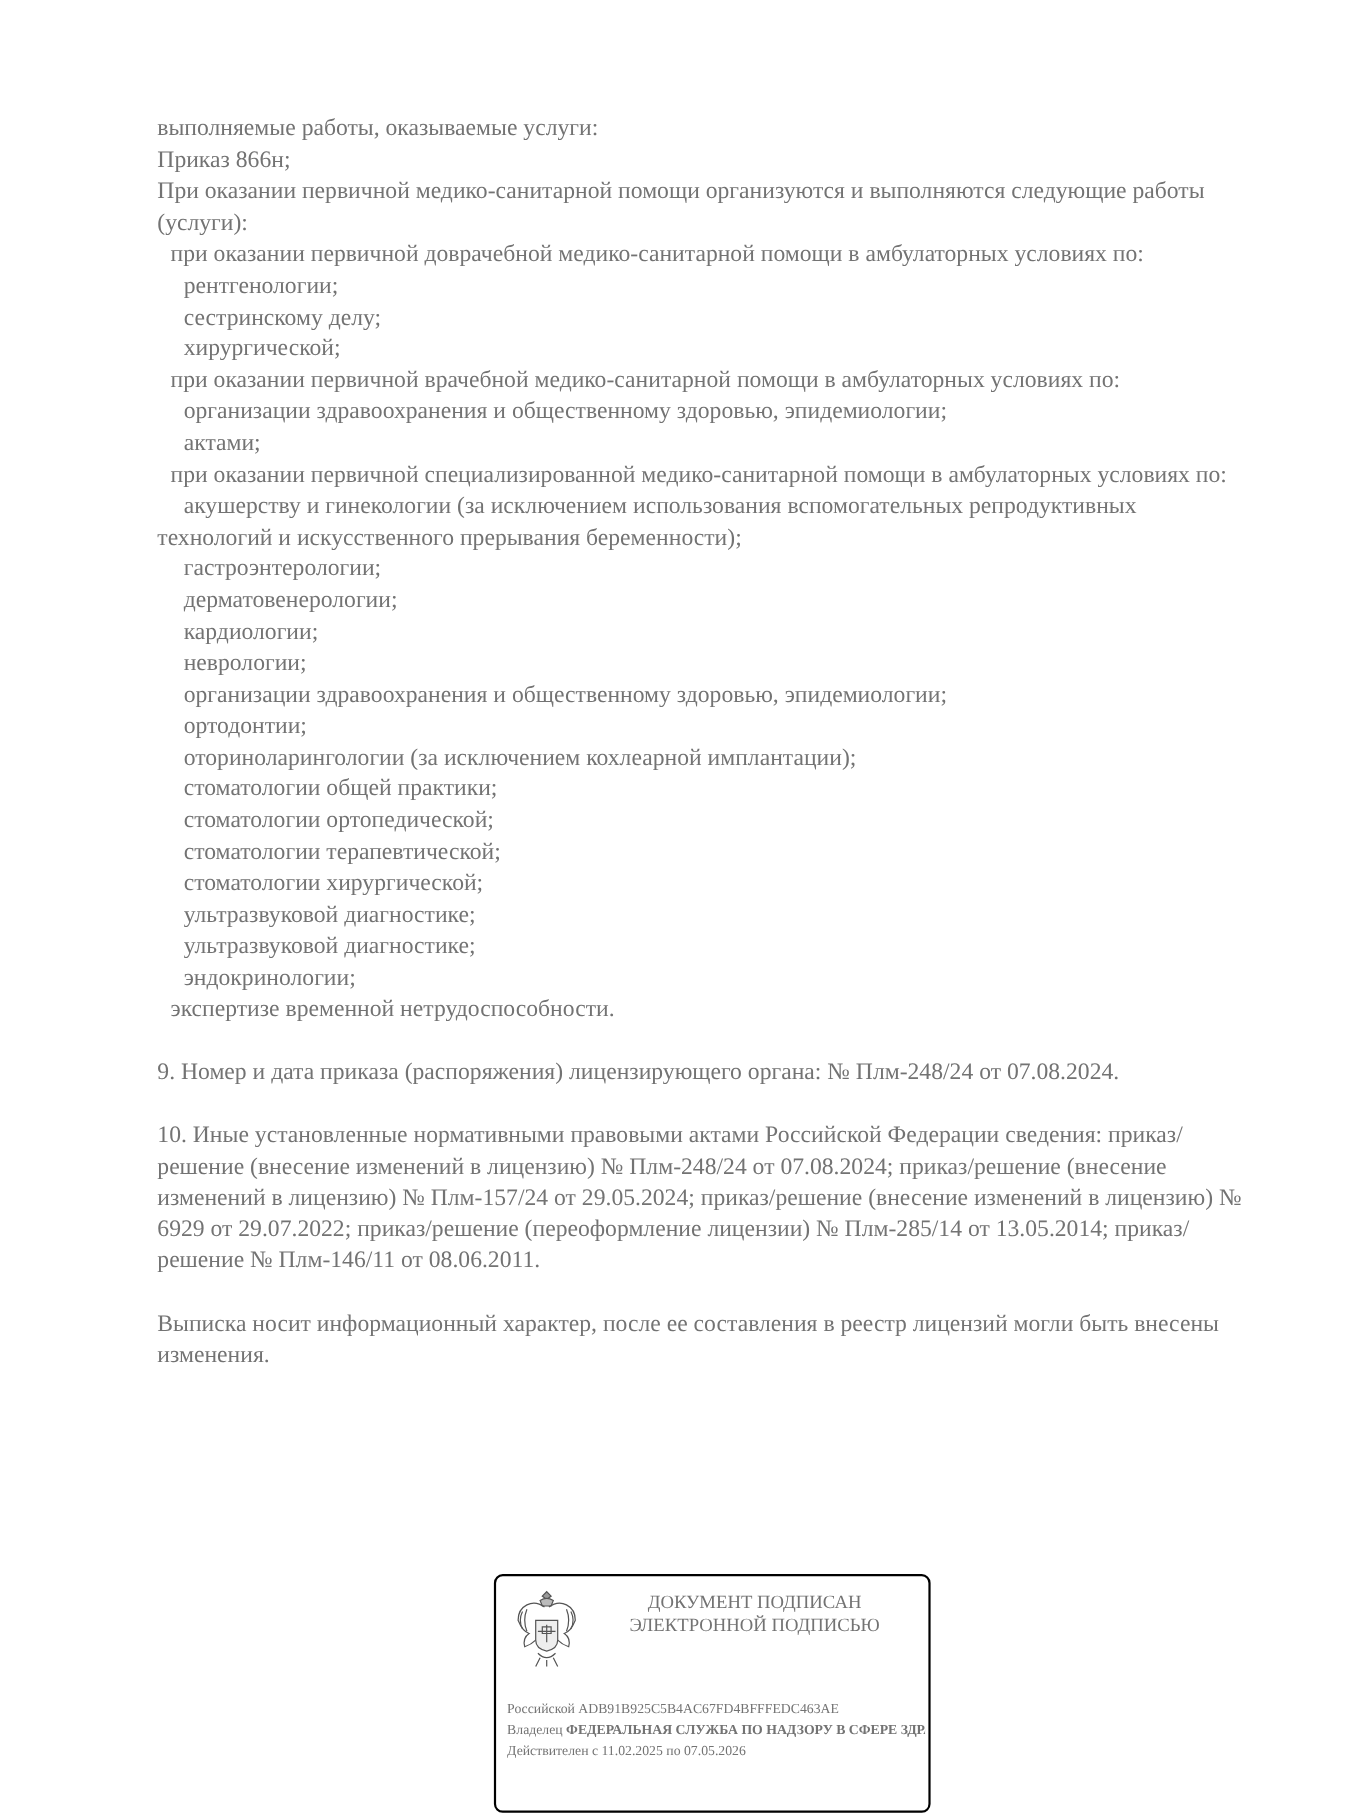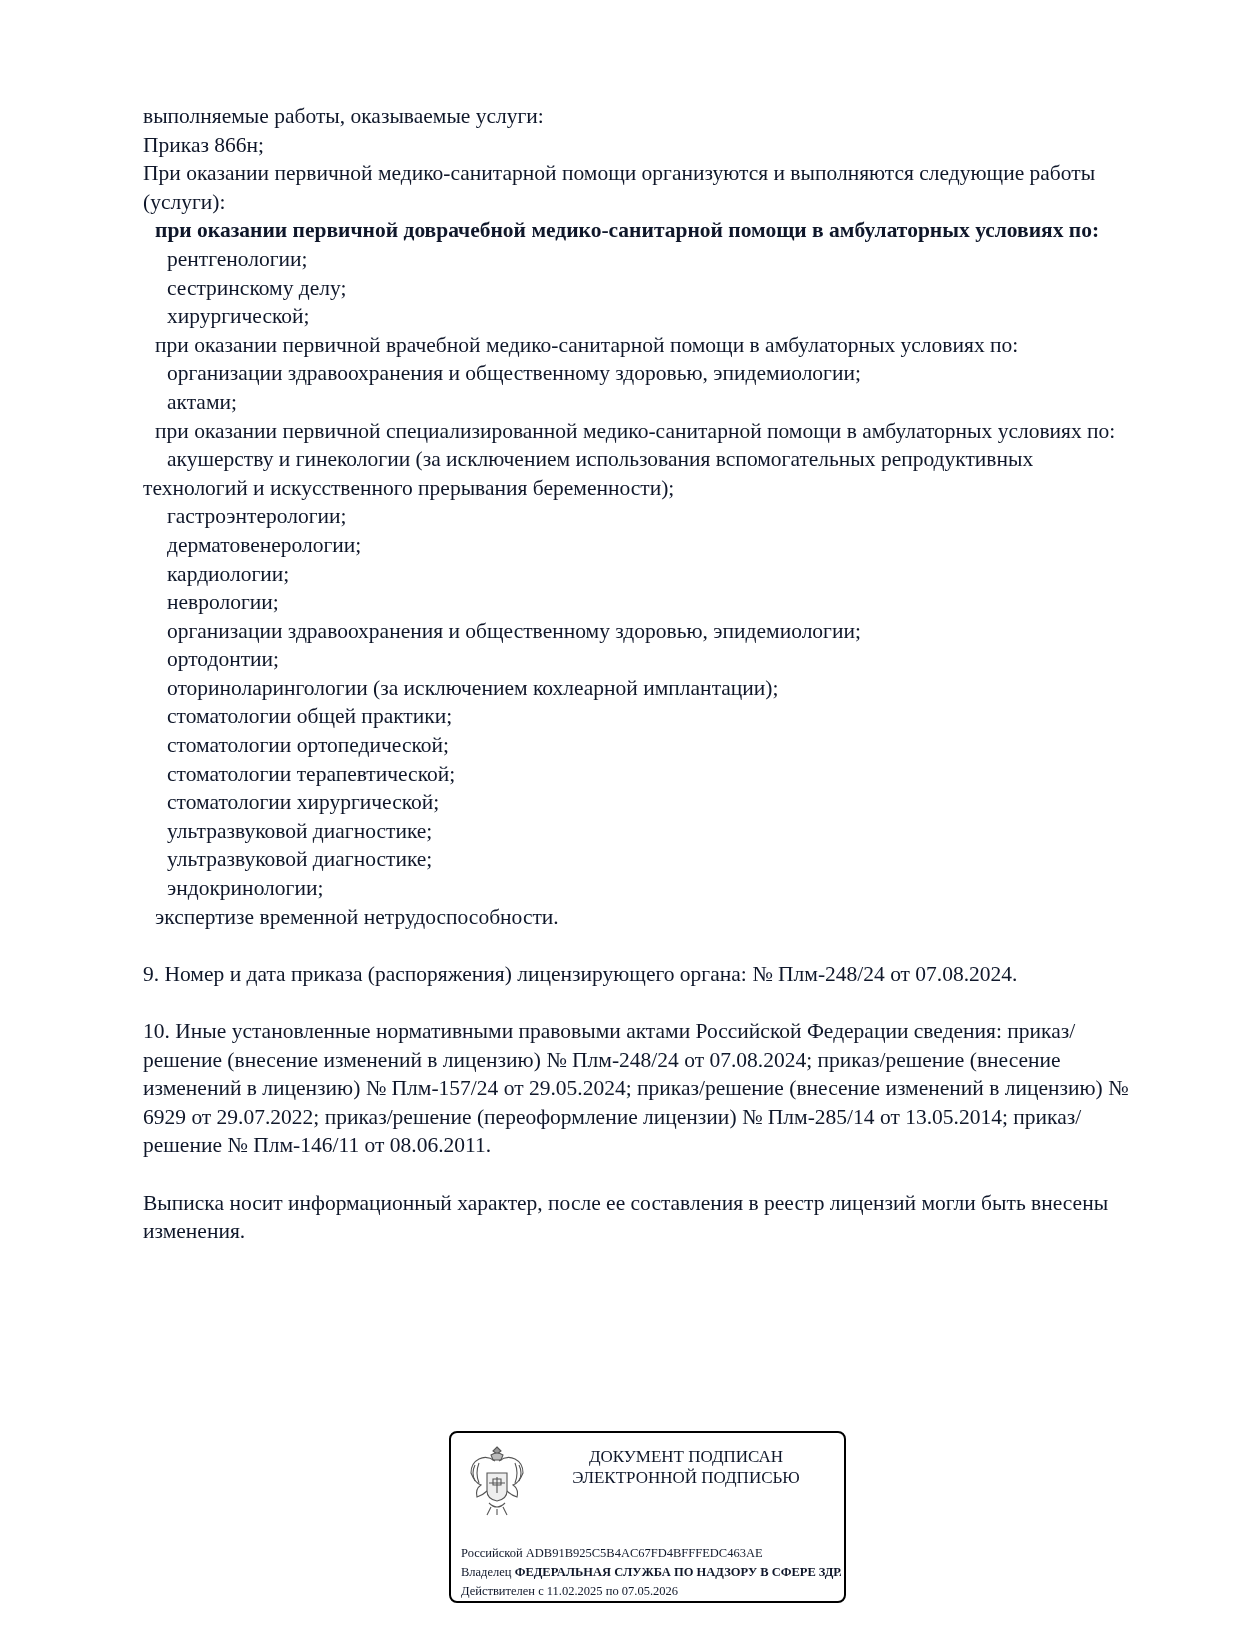--- a/index.html
+++ b/index.html
@@ -1,32 +1,32 @@
 <!DOCTYPE html>
 <html><head>
   <meta charset="utf-8">
   <style>
     html, body { margin: 0; padding: 0; background: #ffffff; }
     body { width: 1240px; height: 1650px; position: relative; overflow: hidden; }
     .page {
       position: absolute; left: 0; top: 0; width: 1240px; height: 1650px; background: #ffffff;
-      font-family: "Liberation Serif", "DejaVu Serif", serif; color: #0f172a;
+      font-family: "Liberation Serif", "DejaVu Serif", serif; color: #737373;
     }
     .text-block {
       position: absolute; left: 143px; top: 102px; width: 1000px;
       font-size: 21.5px; line-height: 28.6px;
     }
     .line { white-space: pre; margin: 0; }
     .line.wrap { white-space: normal; }
     .ind1 { padding-left: 12px; }
     .ind2 { padding-left: 24px; }
     .gap { height: 28.6px; }
 
     .stamp {
-      position: absolute; left: 449px; top: 1431px; width: 397px; height: 172px;
+      position: absolute; left: 449px; top: 1431px; width: 397px; height: 217px;
       border: 2.5px solid #000; border-radius: 8px; box-sizing: border-box;
       font-family: "Liberation Serif", "DejaVu Serif", serif;
     }
     .emblem {
       position: absolute; left: 14px; top: 10px; width: 64px; height: 76px;
     }
     .stamp-title {
       position: absolute; left: 90px; top: 13px; width: 290px; text-align: center;
       font-size: 17px; line-height: 21px;
     }
@@ -39,21 +39,21 @@
 </head>
 <body>
 
 <div class="page">
   <div class="text-block">
     <p class="line">выполняемые работы, оказываемые услуги:</p>
     <p class="line">Приказ 866н;</p>
 
     <p class="line wrap">При оказании первичной медико-санитарной помощи организуются и выполняются следующие работы (услуги):</p>
 
-    <p class="line wrap ind1" style="padding-left:0;text-indent:12px;font-weight:bold;">при оказании первичной доврачебной медико-санитарной помощи в амбулаторных условиях по:</p>
+    <p class="line wrap ind1" style="padding-left:0;text-indent:12px;">при оказании первичной доврачебной медико-санитарной помощи в амбулаторных условиях по:</p>
     <p class="line ind2">рентгенологии;</p>
     <p class="line ind2">сестринскому делу;</p>
     <p class="line ind2">хирургической;</p>
 
     <p class="line ind1">при оказании первичной врачебной медико-санитарной помощи в амбулаторных условиях по:</p>
     <p class="line ind2">организации здравоохранения и общественному здоровью, эпидемиологии;</p>
     <p class="line ind2">актами;</p>
 
     <p class="line wrap" style="text-indent:12px;">при оказании первичной специализированной медико-санитарной помощи в амбулаторных условиях по:</p>
     <p class="line wrap" style="text-indent:24px;">акушерству и гинекологии (за исключением использования вспомогательных репродуктивных технологий и искусственного прерывания беременности);</p>

